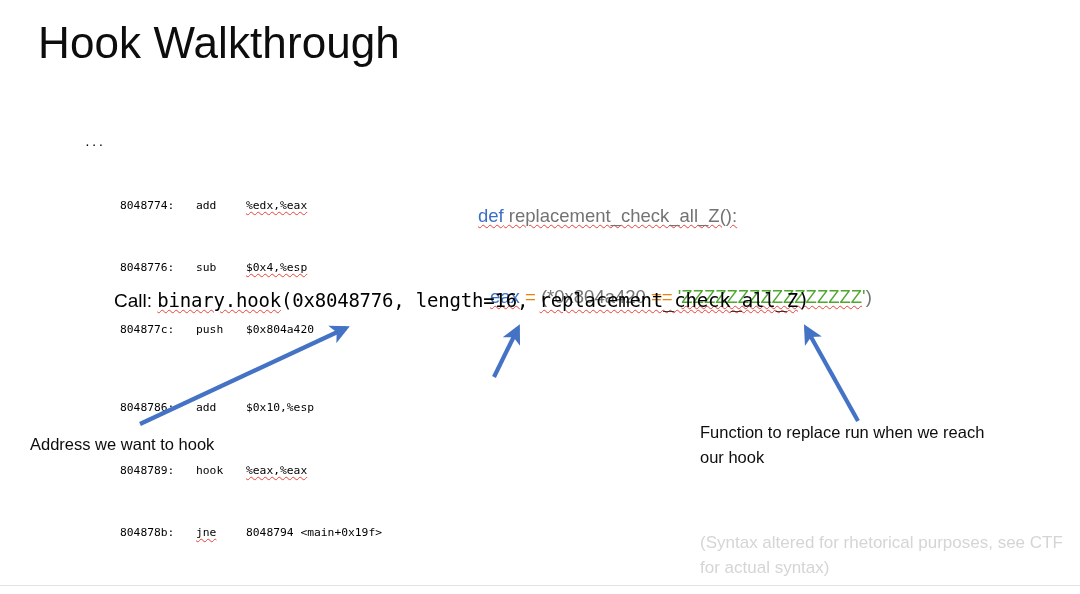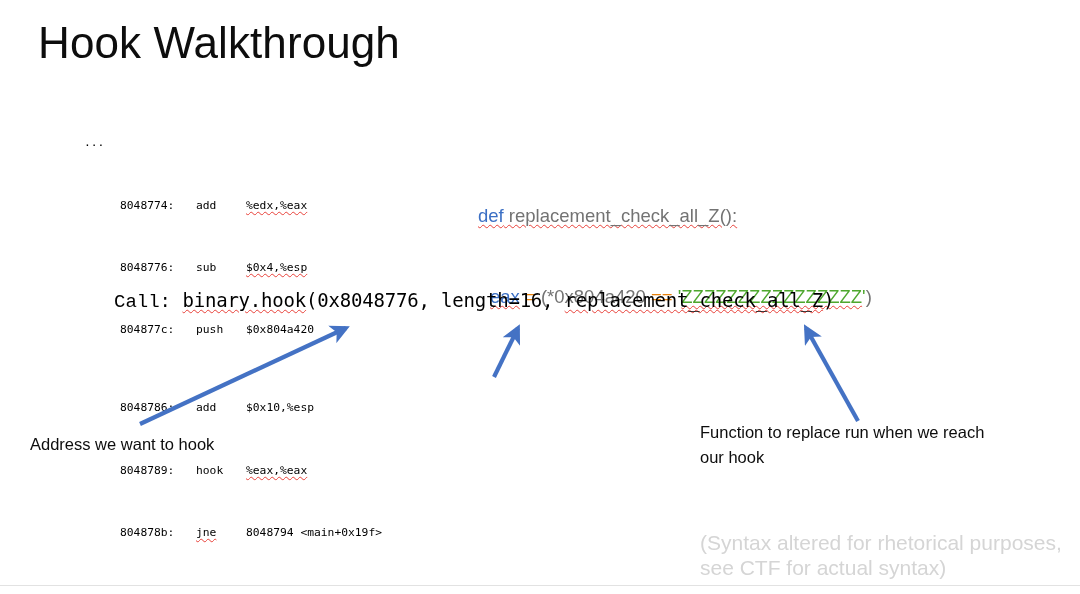--- a/index.html
+++ b/index.html
@@ -75,21 +75,21 @@
   
   .callline {
     position: absolute;
     left: 114px;
     top: 289px;
     font-size: 19px;
     white-space: nowrap;
     color: #000000;
   }
   .call-label {
-    font-family: Liberation Mono, monospace;
+    font-family: Liberation Sans, sans-serif;
     font-size: 19px;
   }
   .call-code {
     font-family: "DejaVu Sans Mono", "Liberation Mono", monospace;
     font-size: 19px;
     letter-spacing: -0.2px;
   }
 
   
   .arrows {
@@ -119,21 +119,21 @@
   }
   .note-function {
     left: 700px;
     top: 420px;
     width: 300px;
   }
   .note-disclaimer {
     left: 700px;
     top: 531px;
     width: 365px;
-    font-size: 21px;
+    font-size: 17px;
     line-height: 24.5px;
     color: #d5d5d5;
   }
 
   
   .footer-rule {
     position: absolute;
     left: 0;
     top: 585px;
     width: 1080px;

